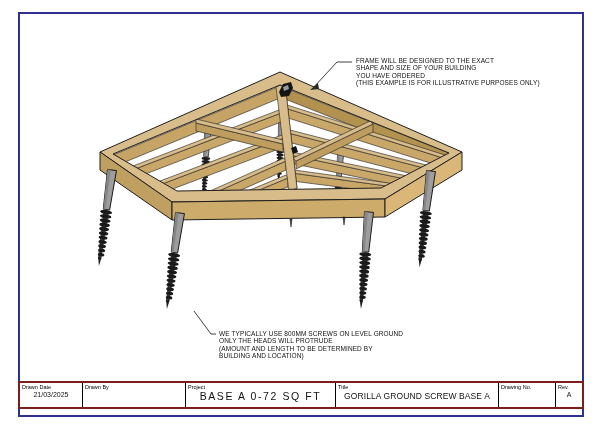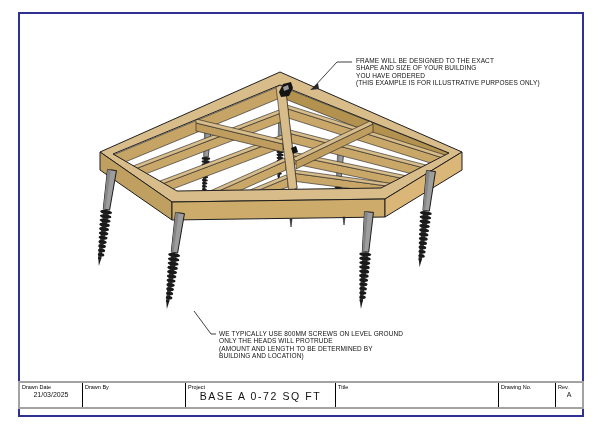--- a/index.html
+++ b/index.html
@@ -6,21 +6,21 @@
   .page{position:relative;width:600px;height:424px;background:#ffffff;overflow:hidden;
         font-family:"Liberation Sans", sans-serif;color:#111;}
   .page-border{position:absolute;left:18px;top:12px;width:566px;height:405px;
         border:2px solid #2e3192;box-sizing:border-box;}
   .drawing-svg{position:absolute;left:0;top:0;width:600px;height:424px;}
   .note{position:absolute;font-size:6.5px;line-height:7.3px;letter-spacing:0.1px;
         white-space:pre-line;color:#111;}
   .note-top{left:356px;top:57px;width:200px;}
   .note-bottom{left:219px;top:330px;width:200px;}
   .tblock{position:absolute;left:18px;top:381px;width:566px;height:28px;
-        border:2px solid #a3a3a3;box-sizing:border-box;display:flex;background:#fff;}
+        border:2px solid #7f1d1d;box-sizing:border-box;display:flex;background:#fff;}
   .tcell{position:relative;border-right:1.5px solid #000;box-sizing:border-box;
         display:flex;flex-direction:column;overflow:hidden;}
   .tcell:last-child{border-right:none;}
   .tc-date{width:63px;} .tc-by{width:103px;} .tc-project{width:150px;}
   .tc-title{width:163px;} .tc-dno{width:57px;} .tc-rev{flex:1;}
   .tlbl{font-size:5.5px;line-height:6px;padding:1px 0 0 2px;color:#000;}
   .tval{font-size:7px;text-align:center;margin-top:1px;}
   .tc-project .tval{font-size:10.5px;letter-spacing:1.6px;margin-top:0;}
   .tc-title .tval{font-size:8.5px;letter-spacing:0.1px;margin-top:1px;}
 </style>
@@ -139,20 +139,21 @@
     <div class="tcell tc-by">
       <div class="tlbl">Drawn By</div>
       <div class="tval"></div>
     </div>
     <div class="tcell tc-project">
       <div class="tlbl">Project</div>
       <div class="tval">BASE A 0-72 SQ FT</div>
     </div>
     <div class="tcell tc-title">
       <div class="tlbl">Title</div>
+      <div class="tval">GORILLA GROUND SCREW BASE A</div>
     </div>
     <div class="tcell tc-dno">
       <div class="tlbl">Drawing No.</div>
       <div class="tval"></div>
     </div>
     <div class="tcell tc-rev">
       <div class="tlbl">Rev.</div>
       <div class="tval">A</div>
     </div>
   </div>

